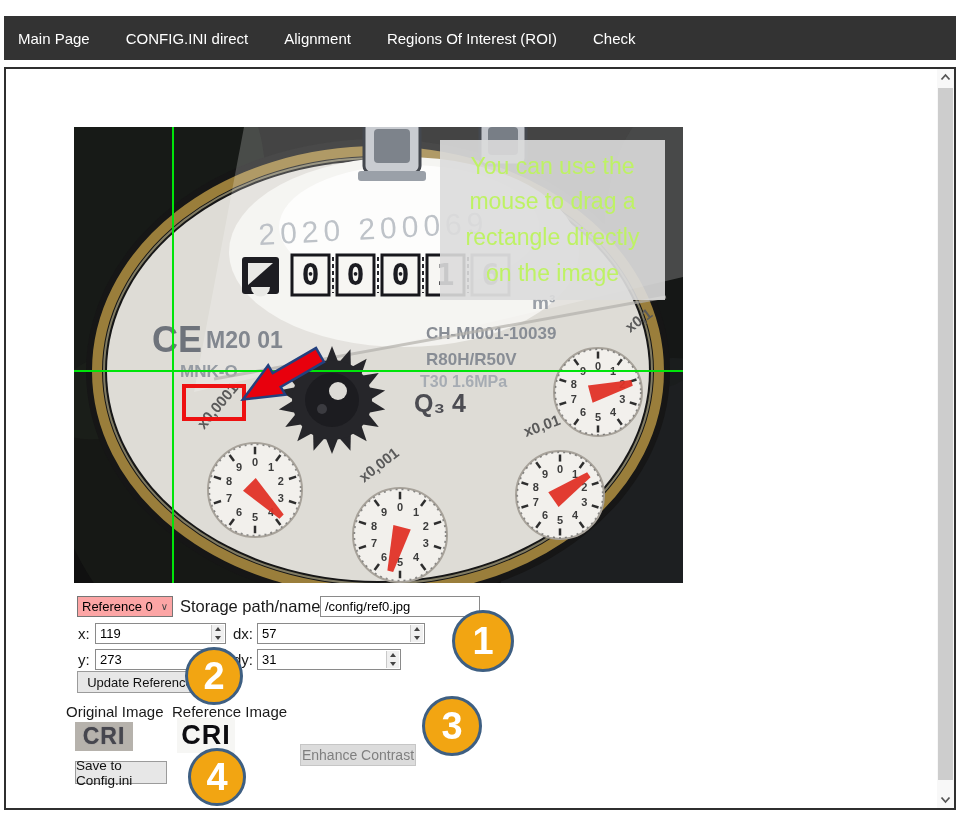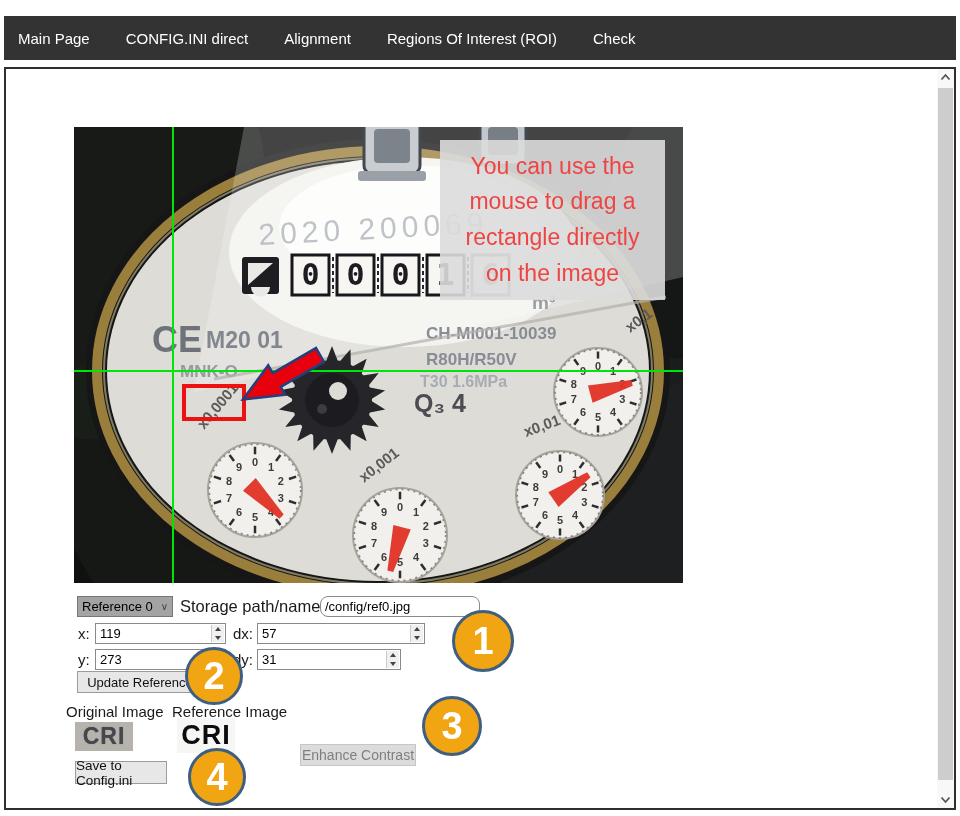--- a/index.html
+++ b/index.html
@@ -15,35 +15,35 @@
 
   .page-title { position: absolute; left: 43px; top: 89px; font-size: 15.5px; font-weight: bold; color: #111; }
 
   
   .photo { position: absolute; left: 74px; top: 127px; width: 609px; height: 456px; background: #101010; overflow: hidden; cursor: crosshair; }
   .photo svg.art { position: absolute; left: 0; top: 0; }
   .cross-v { position: absolute; top: 0; bottom: 0; left: 98px; width: 2px; background: #00e40a; z-index: 3; }
   .cross-h { position: absolute; left: 0; right: 0; top: 243px; height: 2px; background: #00e40a; z-index: 3; }
   .roi-rect { position: absolute; left: 108px; top: 257px; width: 64px; height: 37px; border: 4px solid #ee1111; z-index: 4; }
   .arrow-svg { position: absolute; left: 0; top: 0; z-index: 5; pointer-events: none; }
-  .tooltip { position: absolute; left: 366px; top: 13px; width: 225px; height: 160px; background: rgba(219,219,219,0.90); color: #ef4444; z-index: 6;
+  .tooltip { position: absolute; left: 366px; top: 13px; width: 225px; height: 160px; background: rgba(219,219,219,0.90); color: #bef264; z-index: 6;
              display: flex; flex-direction: column; justify-content: center; text-align: center; font-size: 23px; line-height: 1.55; }
 
   
   .lbl { position: absolute; font-size: 15px; color: #1a1a1a; }
   .lbl-big { font-size: 16.5px; }
   .field { position: absolute; height: 21px; border: 1px solid #8a8a8a; background: #fff; }
   .field input { border: none; outline: none; width: 100%; height: 100%; font-size: 13px; padding: 1px 16px 1px 4px; font-family: "Liberation Sans", sans-serif; background: transparent; }
   .field.no-spin input { padding-right: 4px; }
   .spinner { position: absolute; right: 1px; top: 1px; bottom: 1px; width: 13px; background: #f0f0f0; border-left: 1px solid #c9c9c9; display: flex; flex-direction: column; }
   .spin-btn { flex: 1; display: flex; align-items: center; justify-content: center; cursor: pointer; }
   .tri-up { width: 0; height: 0; border-left: 3px solid transparent; border-right: 3px solid transparent; border-bottom: 4px solid #444; }
   .tri-down { width: 0; height: 0; border-left: 3px solid transparent; border-right: 3px solid transparent; border-top: 4px solid #444; }
 
-  .select { position: absolute; left: 77px; top: 596px; width: 96px; height: 21px; border: 1px solid #767676; background: #a3a3a3; font-size: 13px; display: flex; align-items: center; padding: 0 4px; cursor: pointer; }
+  .select { position: absolute; left: 77px; top: 596px; width: 96px; height: 21px; border: 1px solid #767676; background: #fca5a5; font-size: 13px; display: flex; align-items: center; padding: 0 4px; cursor: pointer; }
   .select .chev { margin-left: auto; font-size: 10px; color: #444; }
 
   .btn { position: absolute; background: #e7e7e7; border: 1px solid #9b9b9b; font-size: 13px; color: #111; display: flex; align-items: center; justify-content: center; cursor: pointer; font-family: "Liberation Sans", sans-serif; }
   .btn.disabled { background: #dcdcdc; border-color: #c6c6c6; color: #7f7f7f; }
 
   .thumb { position: absolute; display: flex; align-items: center; justify-content: center; font-weight: bold; letter-spacing: 1px; }
   .thumb-orig { left: 75px; top: 722px; width: 58px; height: 29px; background: #b6b2ac; color: #46464e; font-size: 23px; text-shadow: 0 0 1px #6a6a70; }
   .thumb-ref { left: 177px; top: 718px; width: 58px; height: 35px; background: #f6f6f4; color: #0c0c10; font-size: 27px; }
 
   
@@ -288,21 +288,21 @@
       <div>rectangle directly</div>
       <div>on the image</div>
     </div>
   </div>
 
   <div class="select">
     <span>Reference 0</span>
     <span class="chev">∨</span>
   </div>
   <div class="lbl lbl-big" style="left:180px; top:597px;">Storage path/name:</div>
-  <div class="field no-spin" style="left:320px; top:596px; width:160px;border-radius:8px;">
+  <div class="field no-spin" style="left:320px; top:596px; width:160px;">
     <input type="text" value="/config/ref0.jpg" style="">
   </div>
 
   <div class="lbl" style="left:78px; top:625px;">x:</div>
   <div class="field" style="left:95px; top:623px; width:131px;">
     <input type="text" value="119" style="">
     <div class="spinner">
         <div class="spin-btn">
           <div class="tri-up"></div>
         </div>

